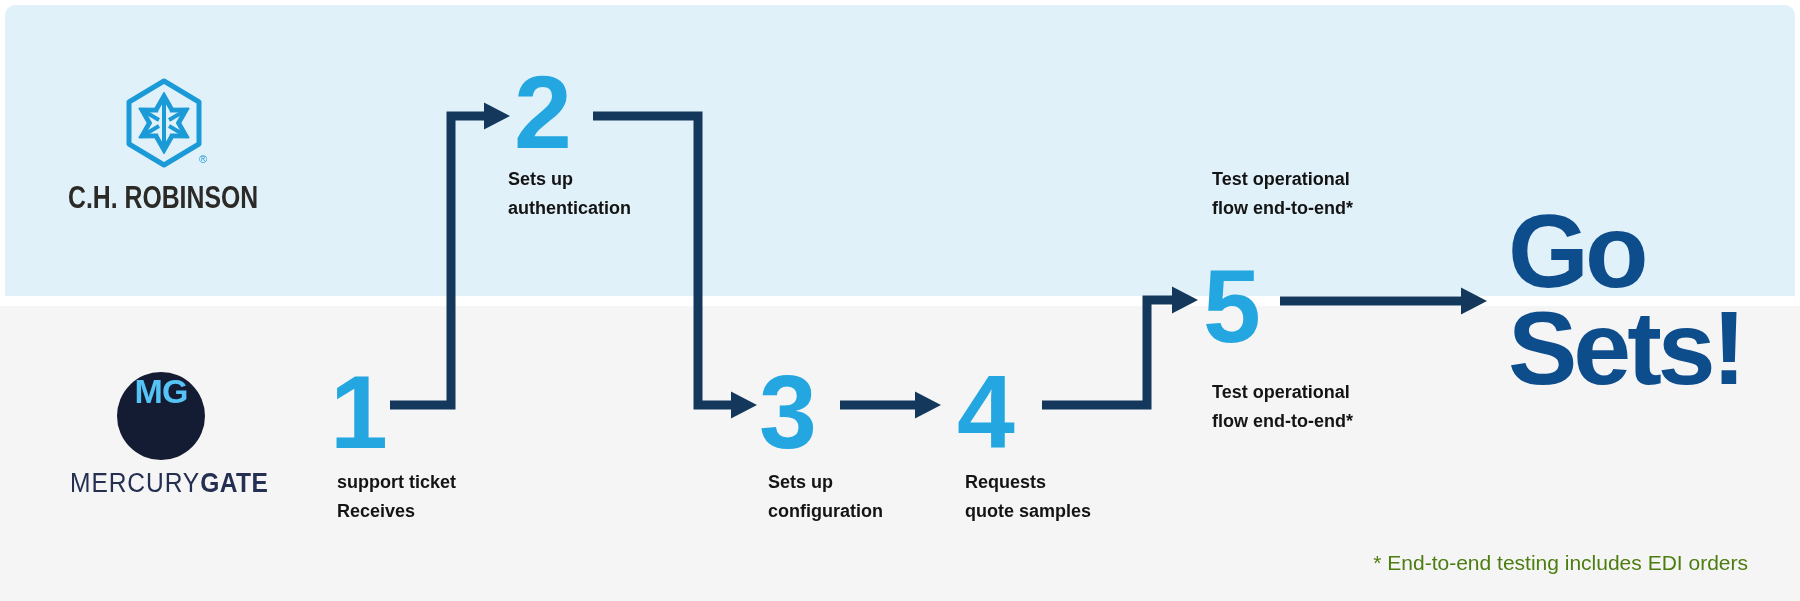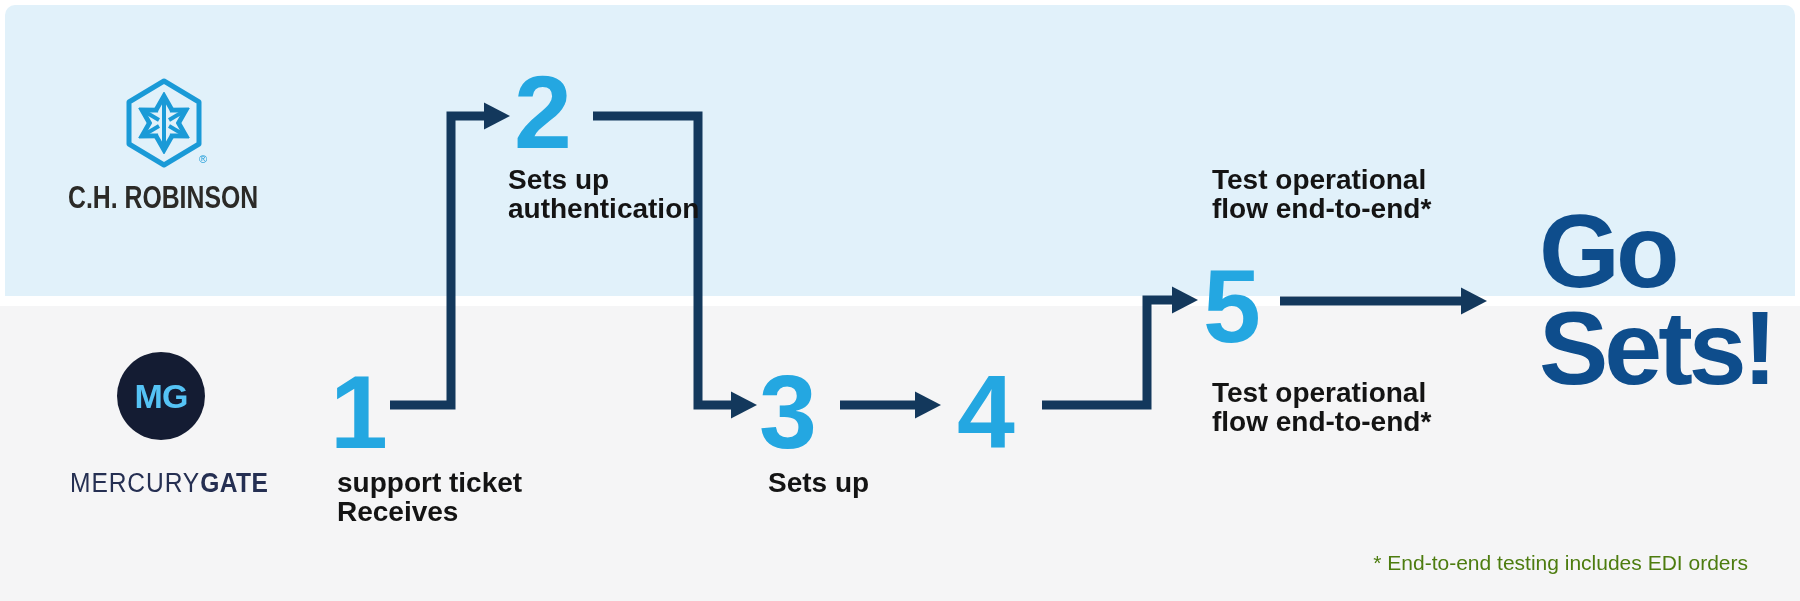--- a/index.html
+++ b/index.html
@@ -14,42 +14,42 @@
   .connectors{position:absolute;left:0;top:0;z-index:2;}
   
   .num{position:absolute;z-index:3;font-weight:bold;font-size:104px;line-height:104px;
        color:#24a7e1;letter-spacing:-2px;}
   #n1{left:330px;top:360px}
   #n2{left:514px;top:60px}
   #n3{left:759px;top:360px}
   #n4{left:957px;top:360px}
   #n5{left:1203px;top:254px}
   
-  .lbl{position:absolute;z-index:3;font-weight:bold;font-size:28px;line-height:29px;
+  .lbl{position:absolute;z-index:3;font-weight:bold;font-size:18px;line-height:29px;
        color:#141414;letter-spacing:0;white-space:nowrap;}
   #l1{left:337px;top:468px}
   #l2{left:508px;top:165px}
   #l3{left:768px;top:468px}
   #l4{left:965px;top:468px}
   #l5a{left:1212px;top:165px}
   #l5b{left:1212px;top:378px}
   
   .golive{position:absolute;z-index:3;left:1508px;top:203px;font-weight:bold;font-size:104px;
-          line-height:97px;letter-spacing:-4px;color:#0e4d8c;white-space:nowrap;margin-left:31px;}
+          line-height:97px;letter-spacing:-4px;color:#0e4d8c;white-space:nowrap;}
   
   .footnote{position:absolute;z-index:3;right:52px;top:551px;font-size:21px;color:#4d7c0f;white-space:nowrap;}
   
   .chr-hex{position:absolute;left:126px;top:78px;z-index:3;}
   .chr-reg{position:absolute;left:199px;top:153px;z-index:3;font-size:11px;color:#1a9ad7;}
   .chr-word{position:absolute;left:68px;top:182px;z-index:3;font-weight:bold;font-size:31px;
             line-height:31px;color:#2b2a27;white-space:nowrap;
             transform:scaleX(0.80);transform-origin:left top;}
   
-  .mg-circle{position:absolute;left:117px;top:352px;width:88px;height:88px;z-index:3;
-             background:#141c33;border-radius:50%;display:flex;align-items:center;justify-content:center;}
+  .mg-circle{position:absolute;left:117px;top:372px;width:88px;height:88px;z-index:3;
+             background:#141c33;border-radius:50%;display:flex;justify-content:center;}
   .mg-mono{color:#55c3f5;font-weight:bold;font-size:34px;letter-spacing:-1px;}
   .mg-word{position:absolute;left:70px;top:470px;z-index:3;font-size:27px;line-height:27px;
            color:#252f52;white-space:nowrap;transform:scaleX(0.91);transform-origin:left top;}
   .mg-word .light{font-weight:400;letter-spacing:1px;}
   .mg-word .bold{font-weight:700;letter-spacing:0.5px;}
 </style>
 </head>
 <body>
 
 <div class="root">
@@ -110,20 +110,25 @@
   <div class="lbl" id="l1">
     <div>support ticket</div>
     <div>Receives</div>
   </div>
   <div class="lbl" id="l2">
     <div>Sets up</div>
     <div>authentication</div>
   </div>
   <div class="lbl" id="l3">
     <div>Sets up</div>
+    <div>configuration</div>
+  </div>
+  <div class="lbl" id="l4">
+    <div>Requests</div>
+    <div>quote samples</div>
   </div>
   <div class="lbl" id="l5a">
     <div>Test operational</div>
     <div>flow end-to-end*</div>
   </div>
   <div class="lbl" id="l5b">
     <div>Test operational</div>
     <div>flow end-to-end*</div>
   </div>
 

